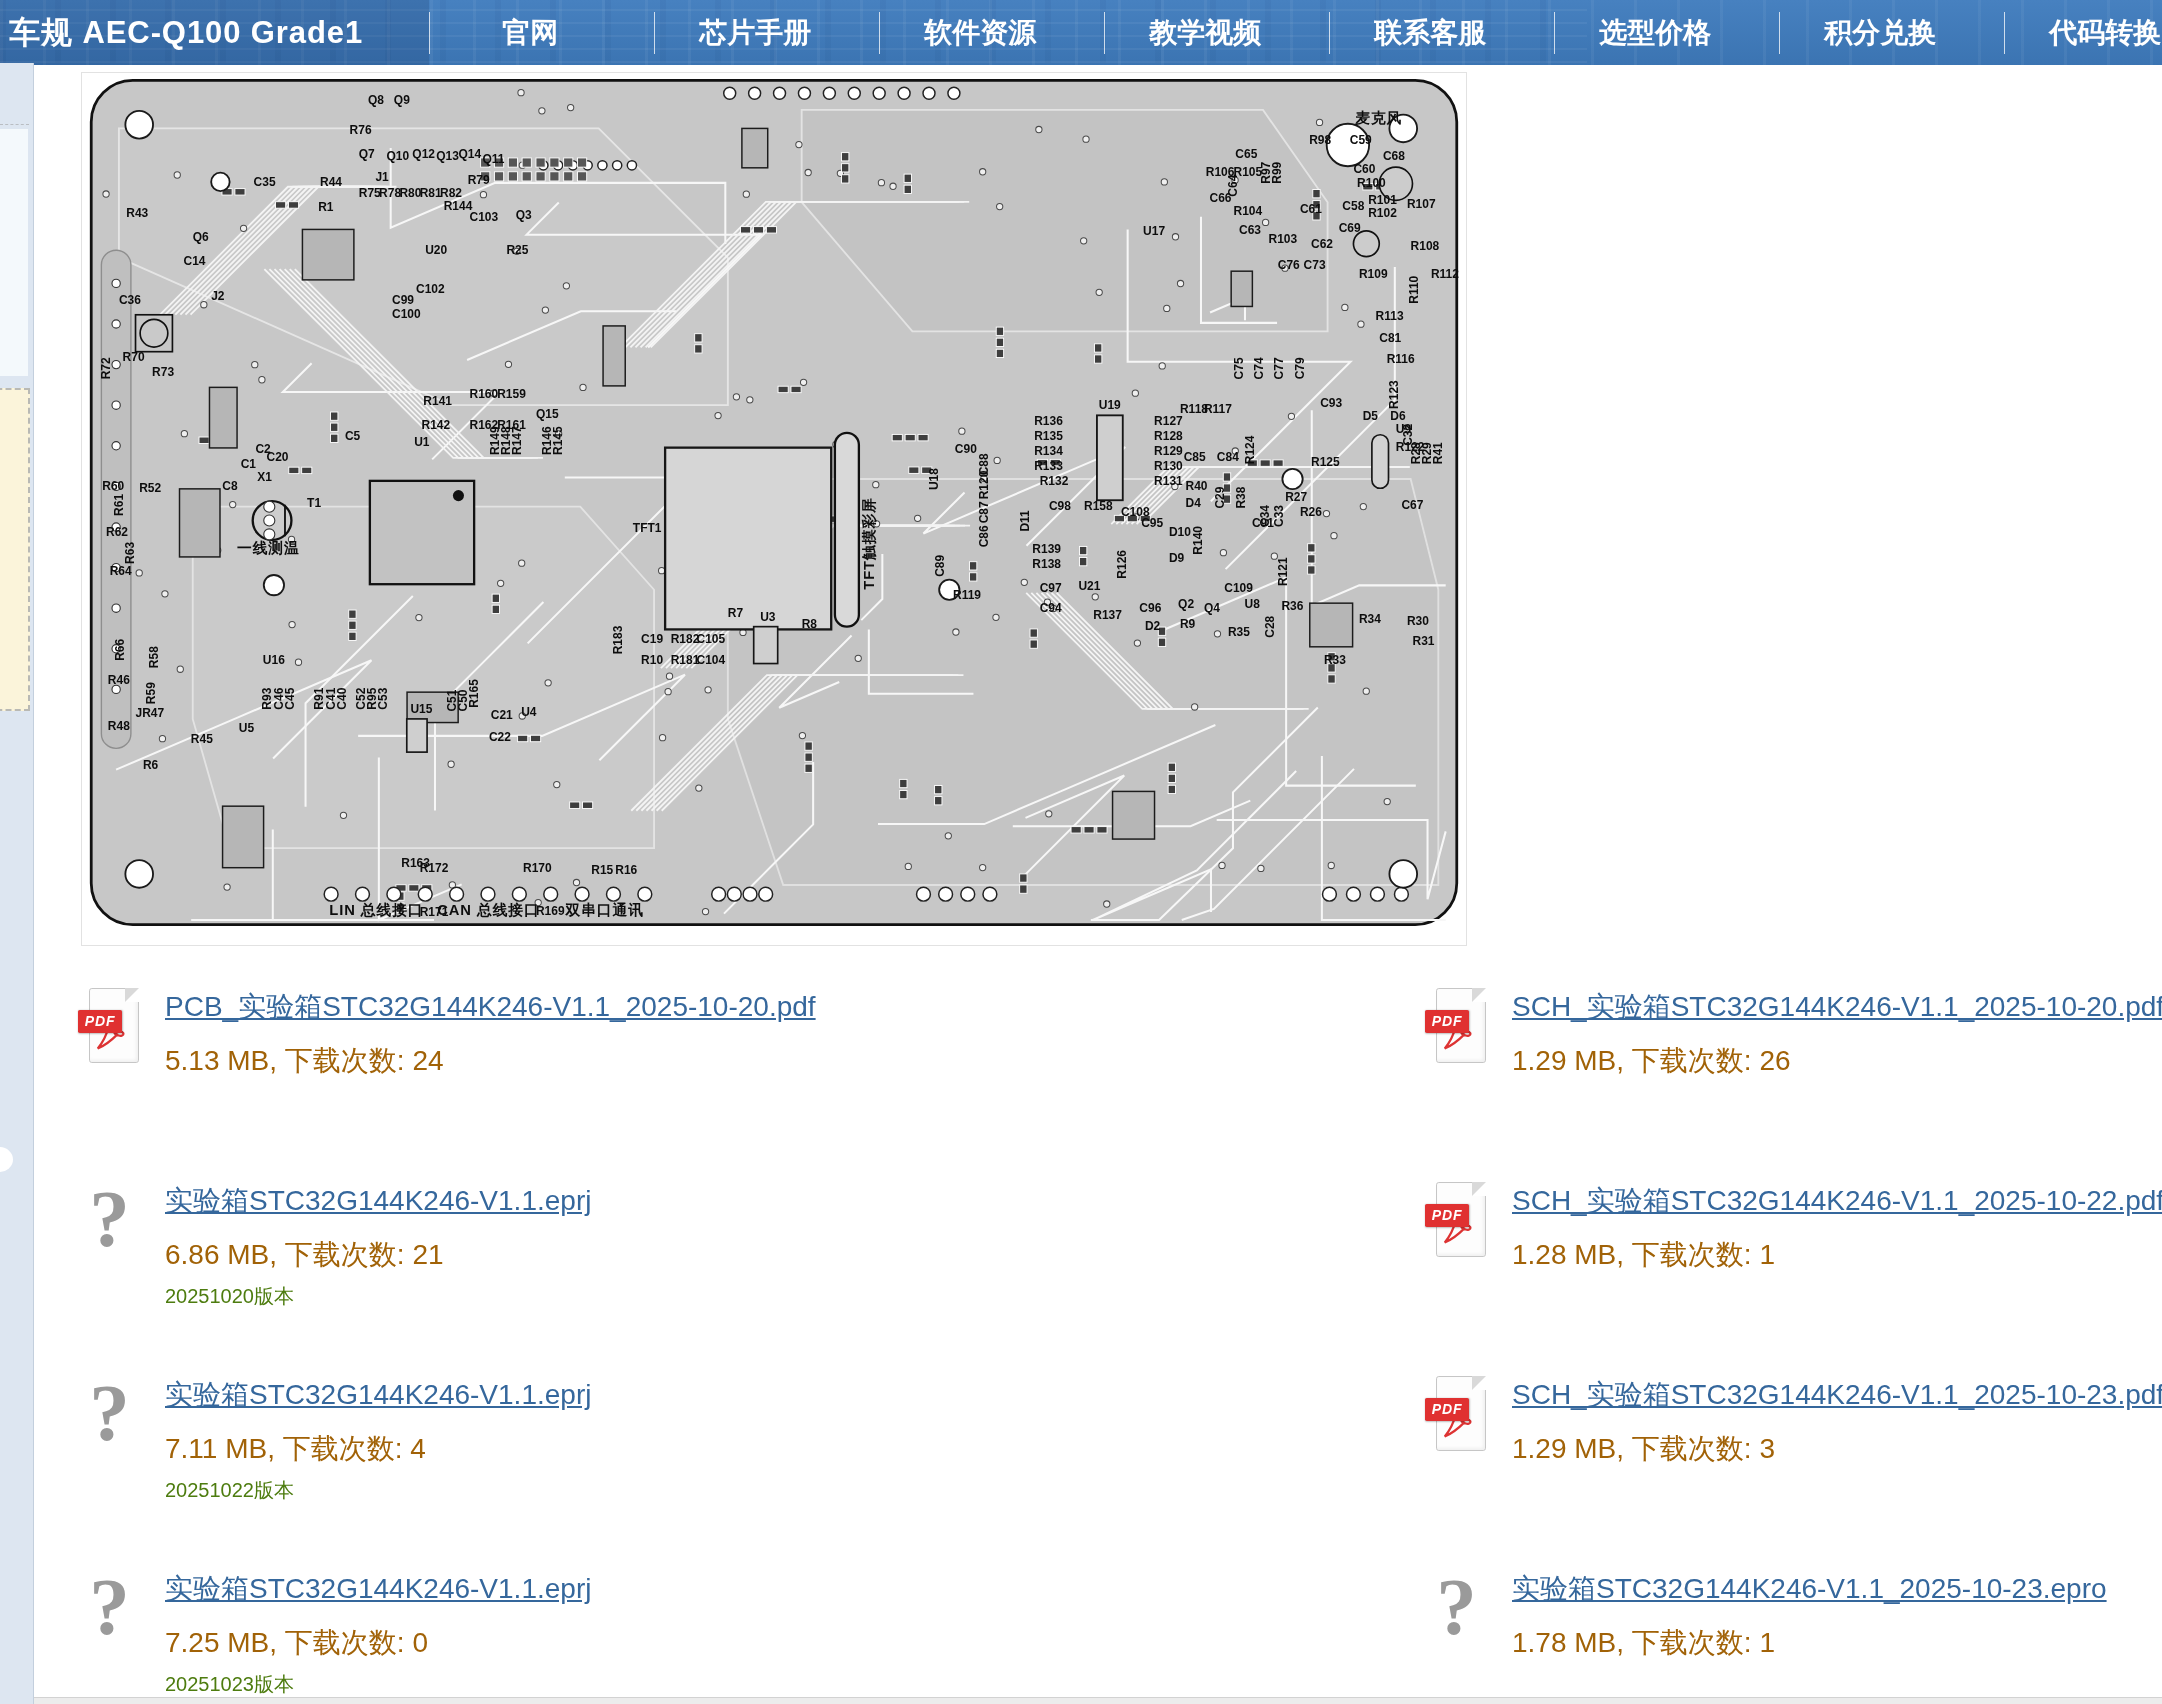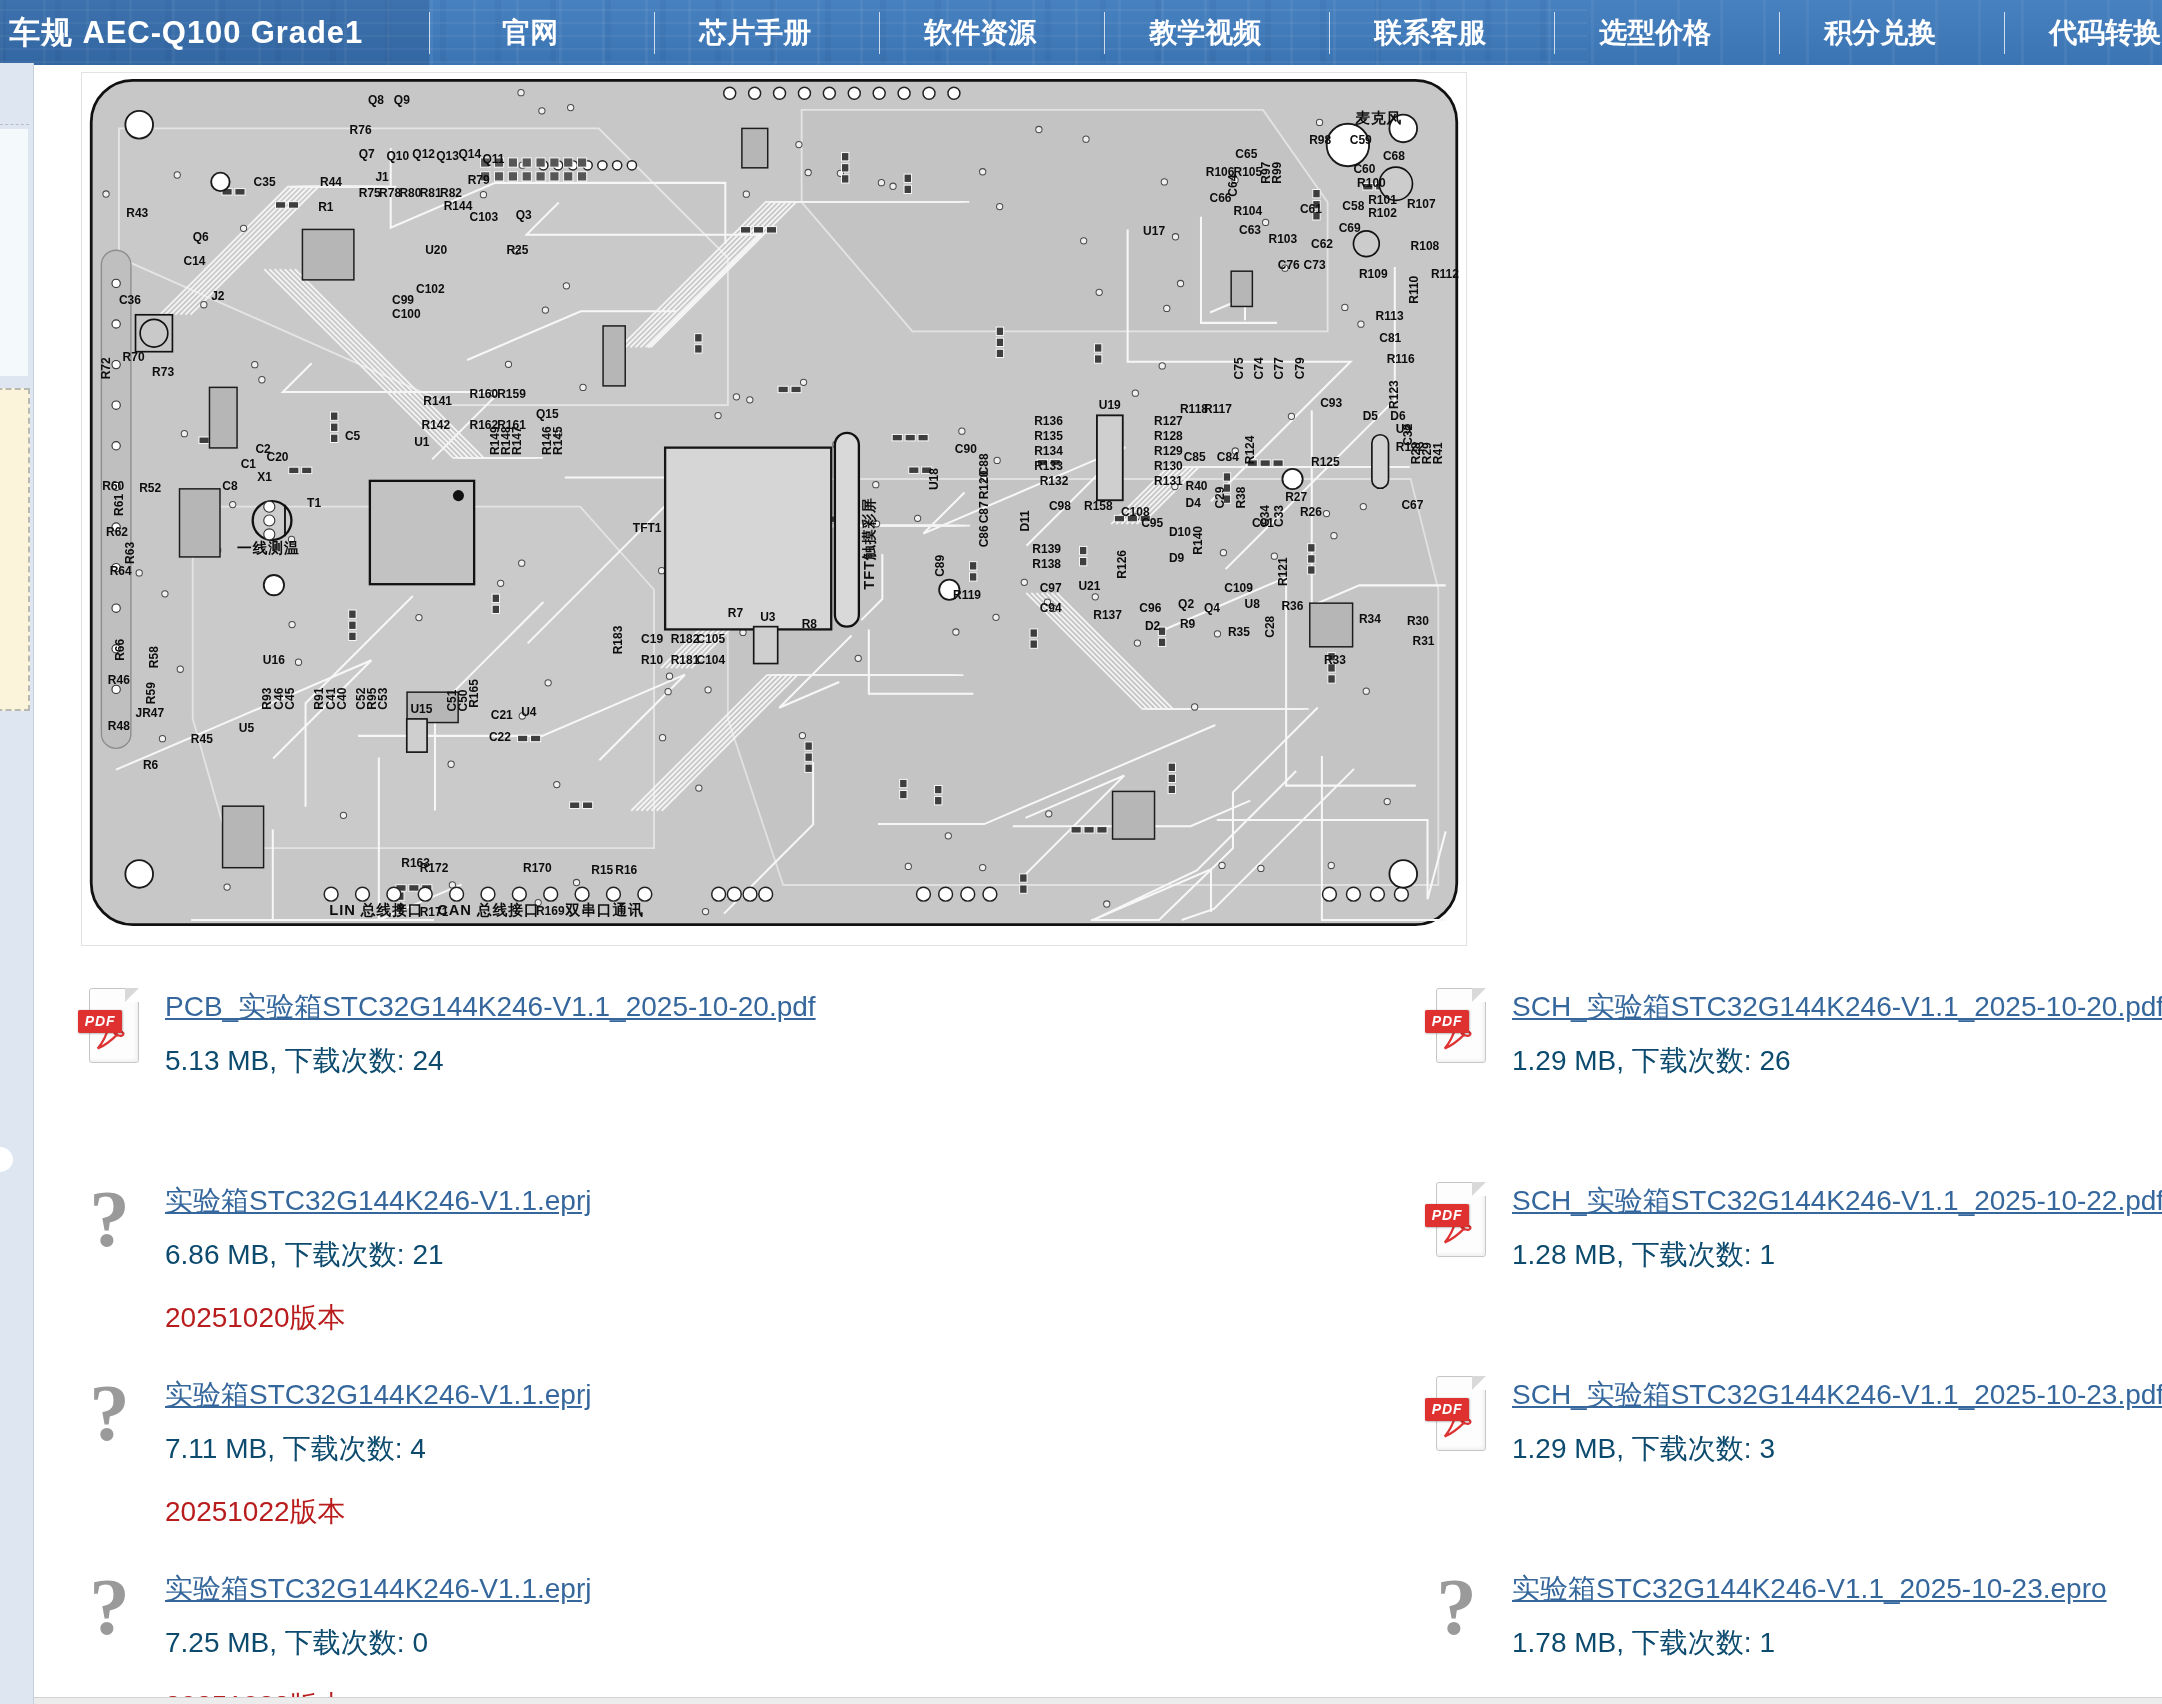--- a/index.html
+++ b/index.html
@@ -58,22 +58,22 @@
   
   .files{
     position:absolute;left:78px;top:986px;right:0;
     display:grid;grid-template-columns:1347px auto;grid-auto-rows:194px;
   }
   .entry{display:flex;align-items:flex-start;}
   .entry-text{margin-left:24px;padding-top:1.8px;}
   .file-link{
     font-size:28px;color:#35679c;text-decoration:underline;cursor:pointer;white-space:nowrap;
   }
-  .file-meta{font-size:28px;color:#0c4a6e;margin-top:16.6px;}
-  .file-version{font-size:28px;color:#b91c1c;margin-top:25px;}
+  .file-meta{font-size:28px;color:#a16207;margin-top:16.6px;}
+  .file-version{font-size:20px;color:#4d7c0f;margin-top:9px;}
   
   .pdficon{position:relative;width:63px;height:79px;flex:0 0 63px;}
   .pdficon .page{
     position:absolute;left:11px;top:1.8px;right:1.8px;bottom:1.8px;
     background:#fdfdfd;border:0.9px solid #c6c6c6;border-radius:2.8px;
     box-shadow:inset -1.8px -1.8px 3.7px rgba(0,0,0,.06);
   }
   .pdficon .fold{
     position:absolute;right:1.8px;top:1.8px;width:0;height:0;
     border-left:14.8px solid #d9d9d9;border-top:14.8px solid #fff;

